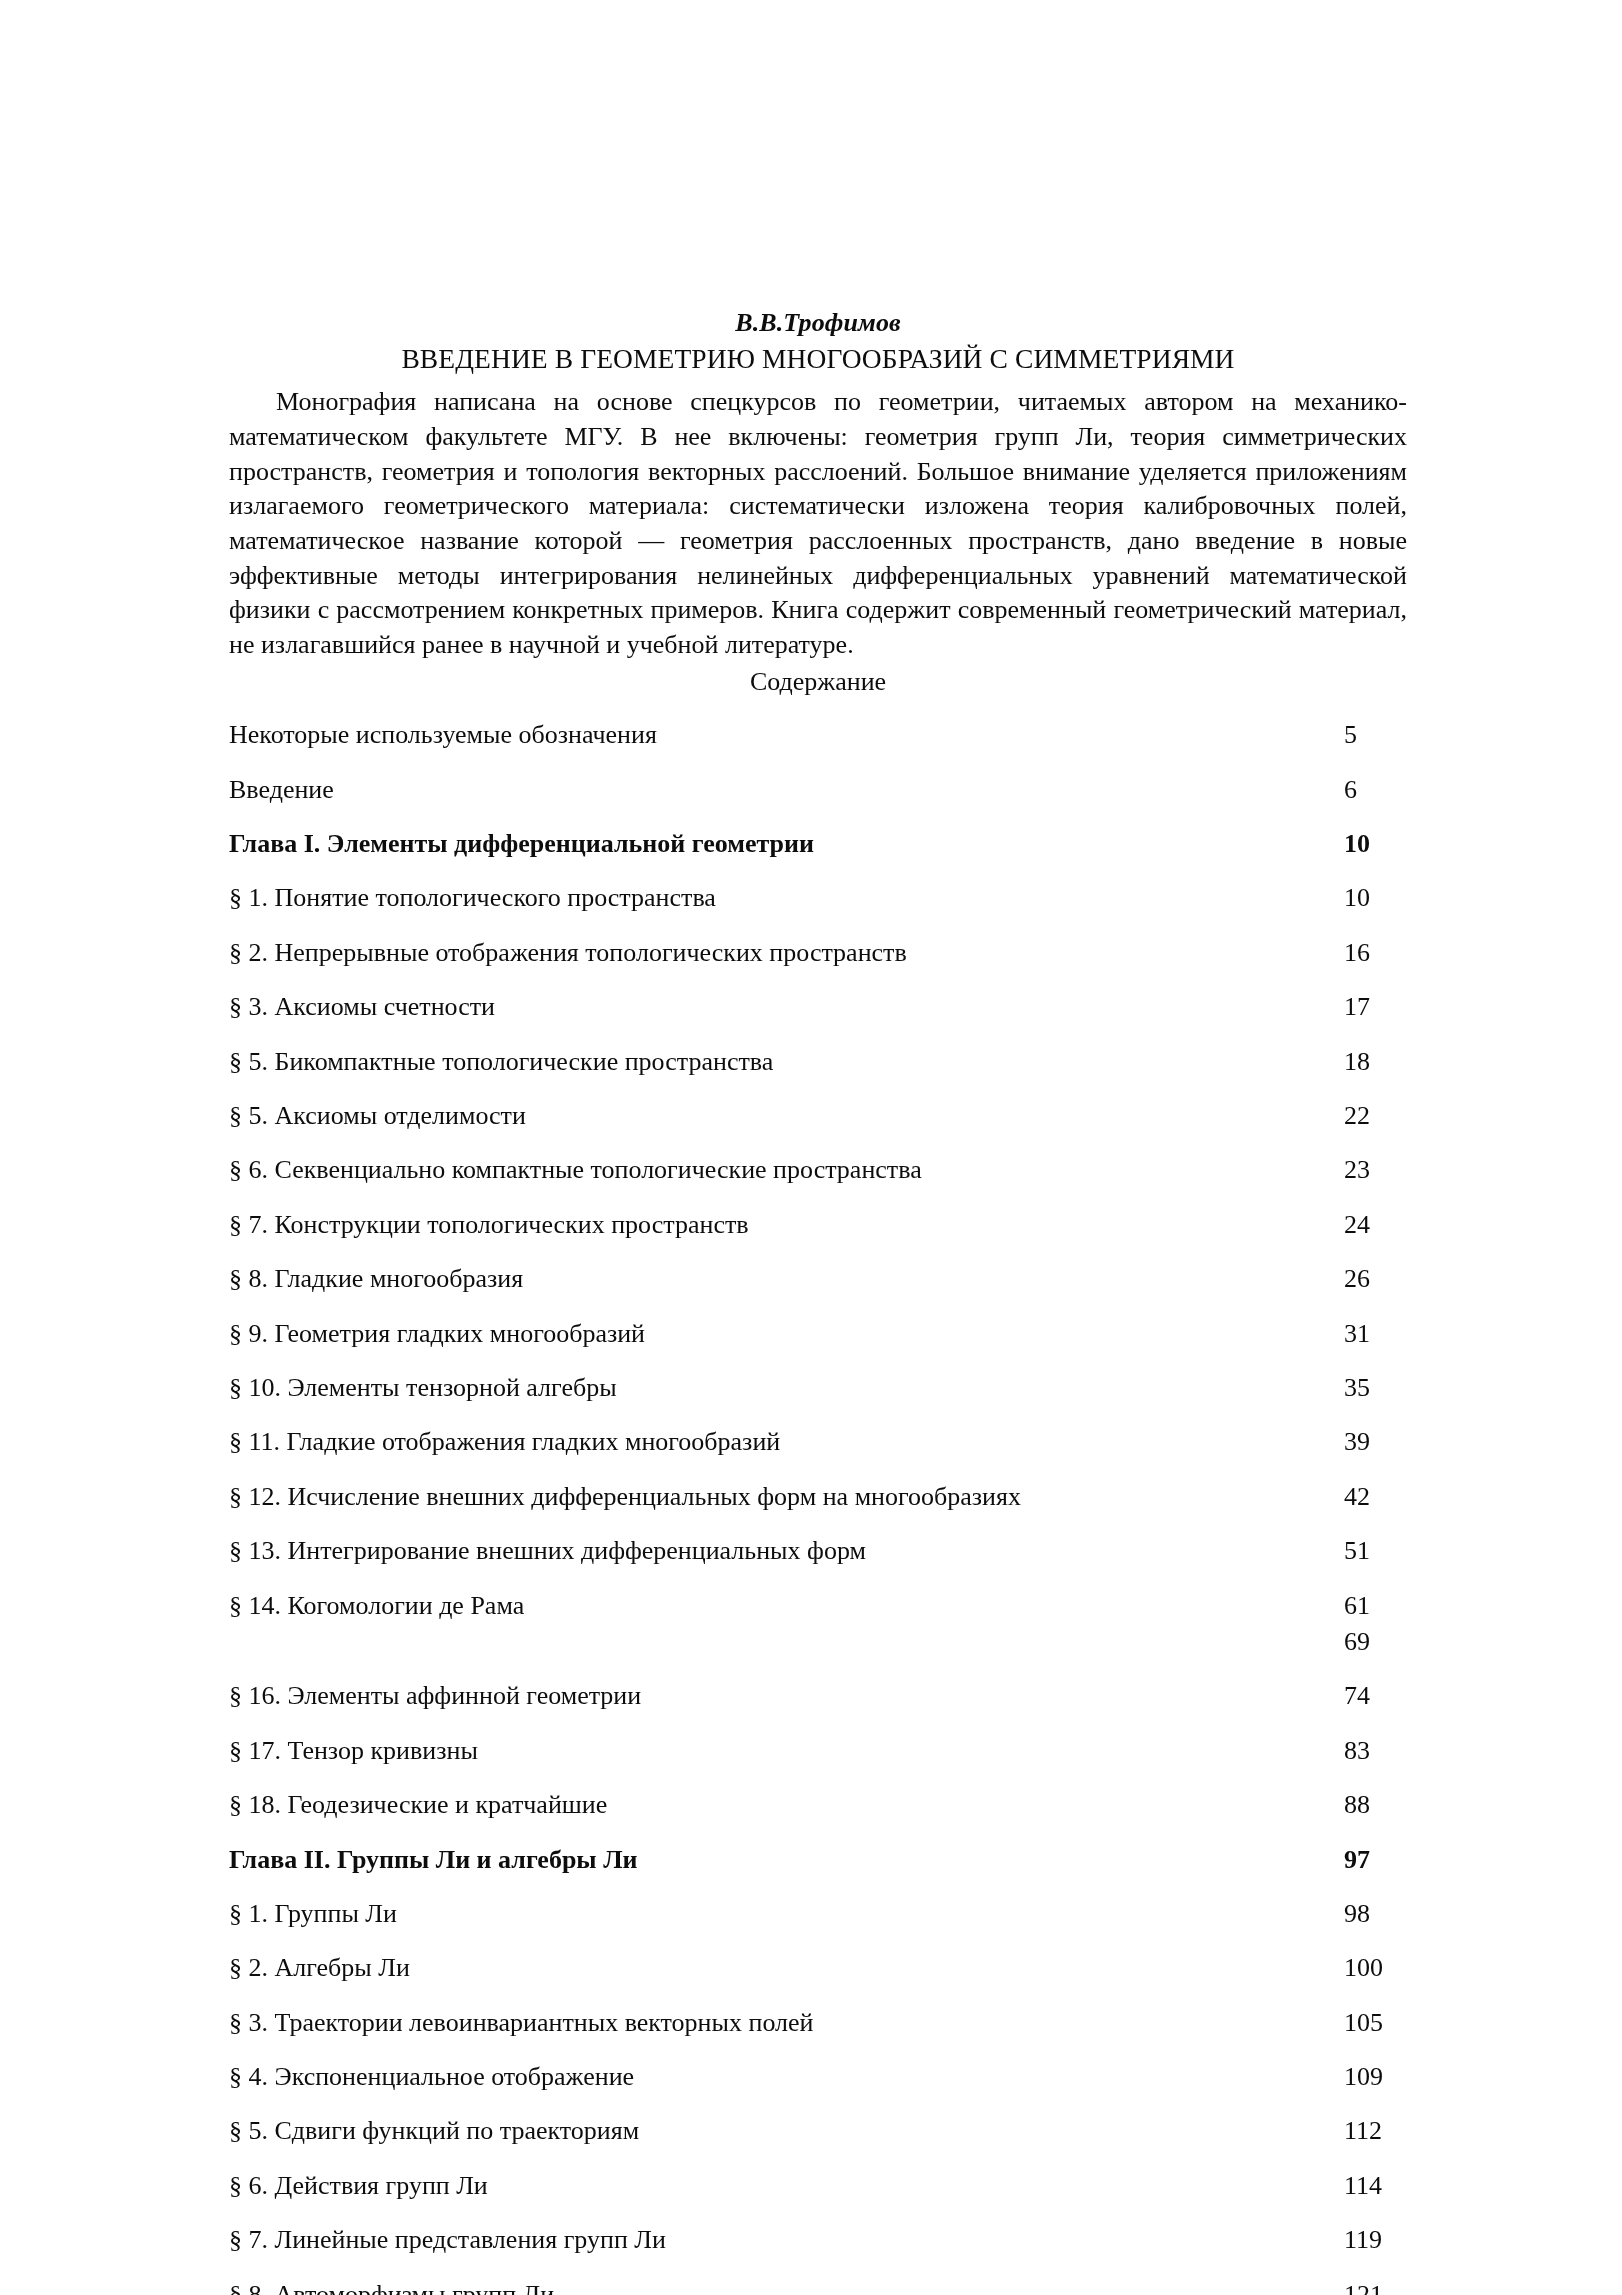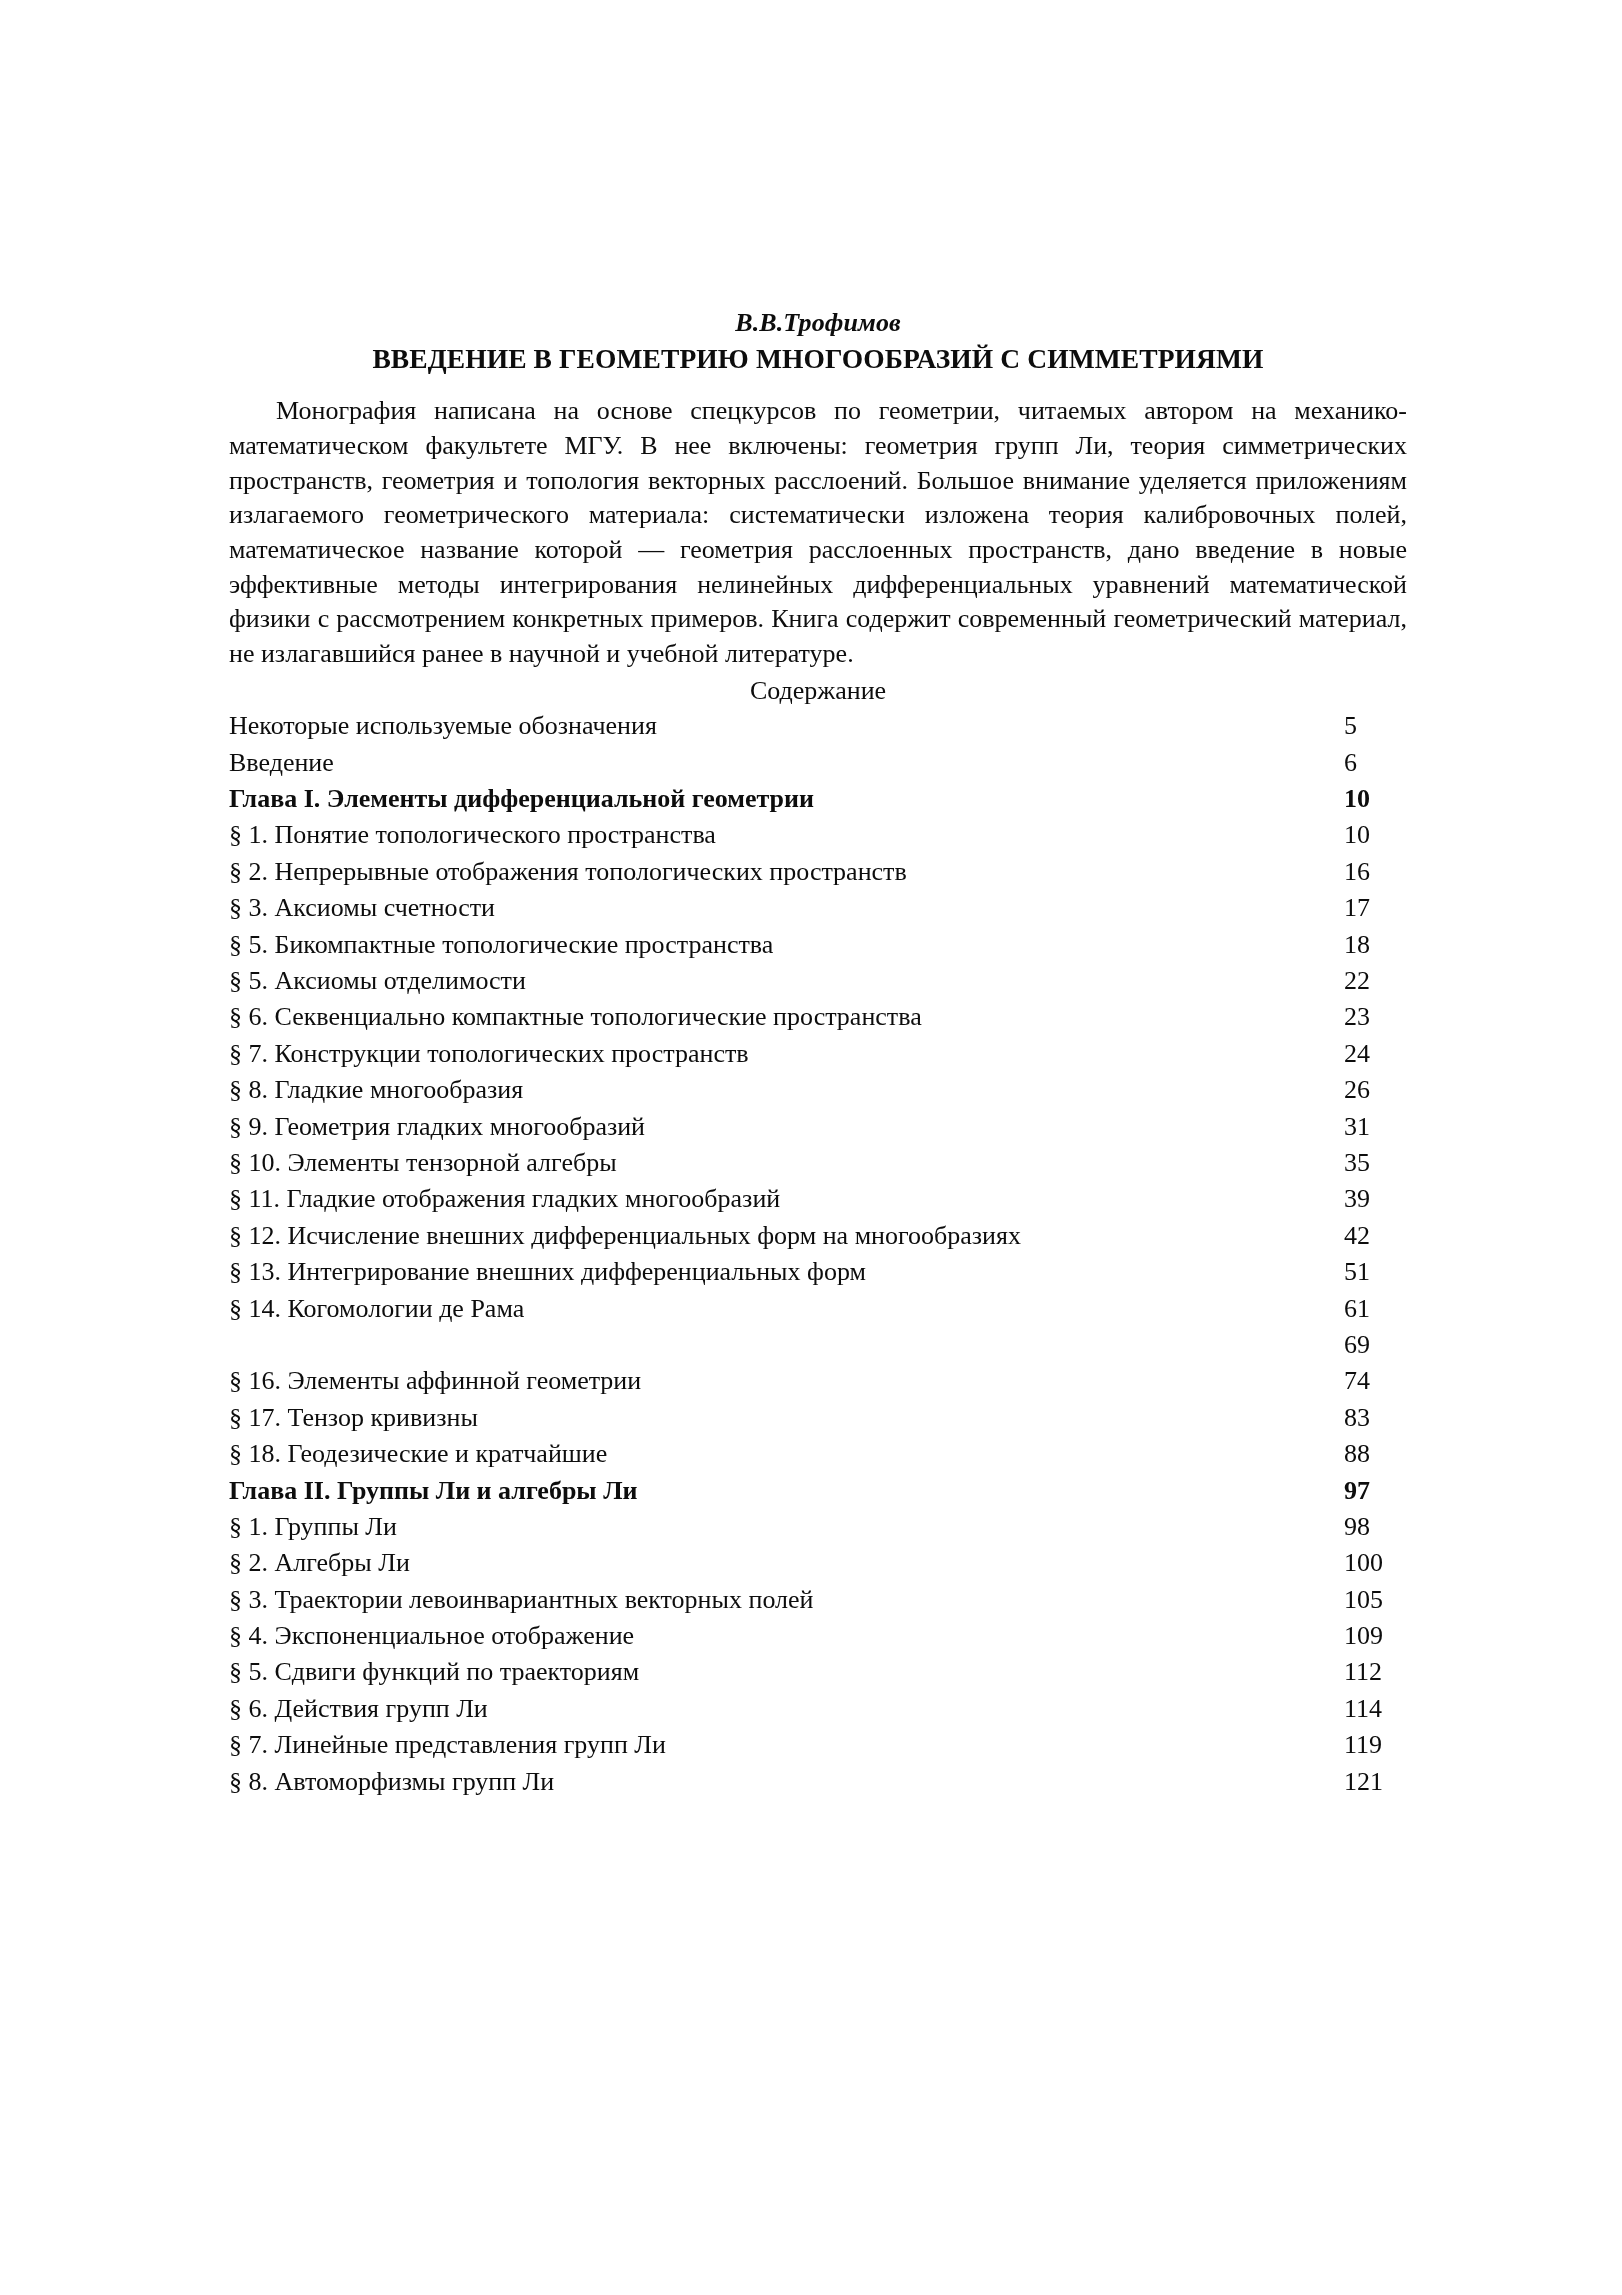--- a/index.html
+++ b/index.html
@@ -24,24 +24,24 @@
   .author {
     text-align: center;
     font-style: italic;
     font-weight: bold;
     font-size: 26px;
     letter-spacing: 0.1px;
     margin: 0 0 5.2px 0;
   }
   .booktitle {
     text-align: center;
-    font-weight: bold;
+    font-weight: normal;
     font-size: 27.5px;
     letter-spacing: 0.1px;
-    margin: 0 0 19px 0;
+    margin: 0 0 10px 0;
   }
   .abstract {
     text-align: justify;
     text-justify: inter-word;
     font-size: 26px;
     line-height: 1.335;
     text-indent: 47px;
     margin: 0 0 2.6px 0;
     hyphens: none;
   }
@@ -58,20 +58,21 @@
   .toc-row {
     display: flex;
     align-items: baseline;
     font-size: 26px;
     line-height: 1.40;
     white-space: nowrap;
   }
   .toc-row .label {
     flex: 0 1 auto;
     overflow: hidden;
+    margin-top: 18px;
   }
   .toc-row .filler {
     flex: 1 1 auto;
     min-width: 7.9px;
   }
   .toc-row .page-num {
     flex: 0 0 auto;
     width: 63px;
     text-align: left;
     padding-left: 14.4px;

